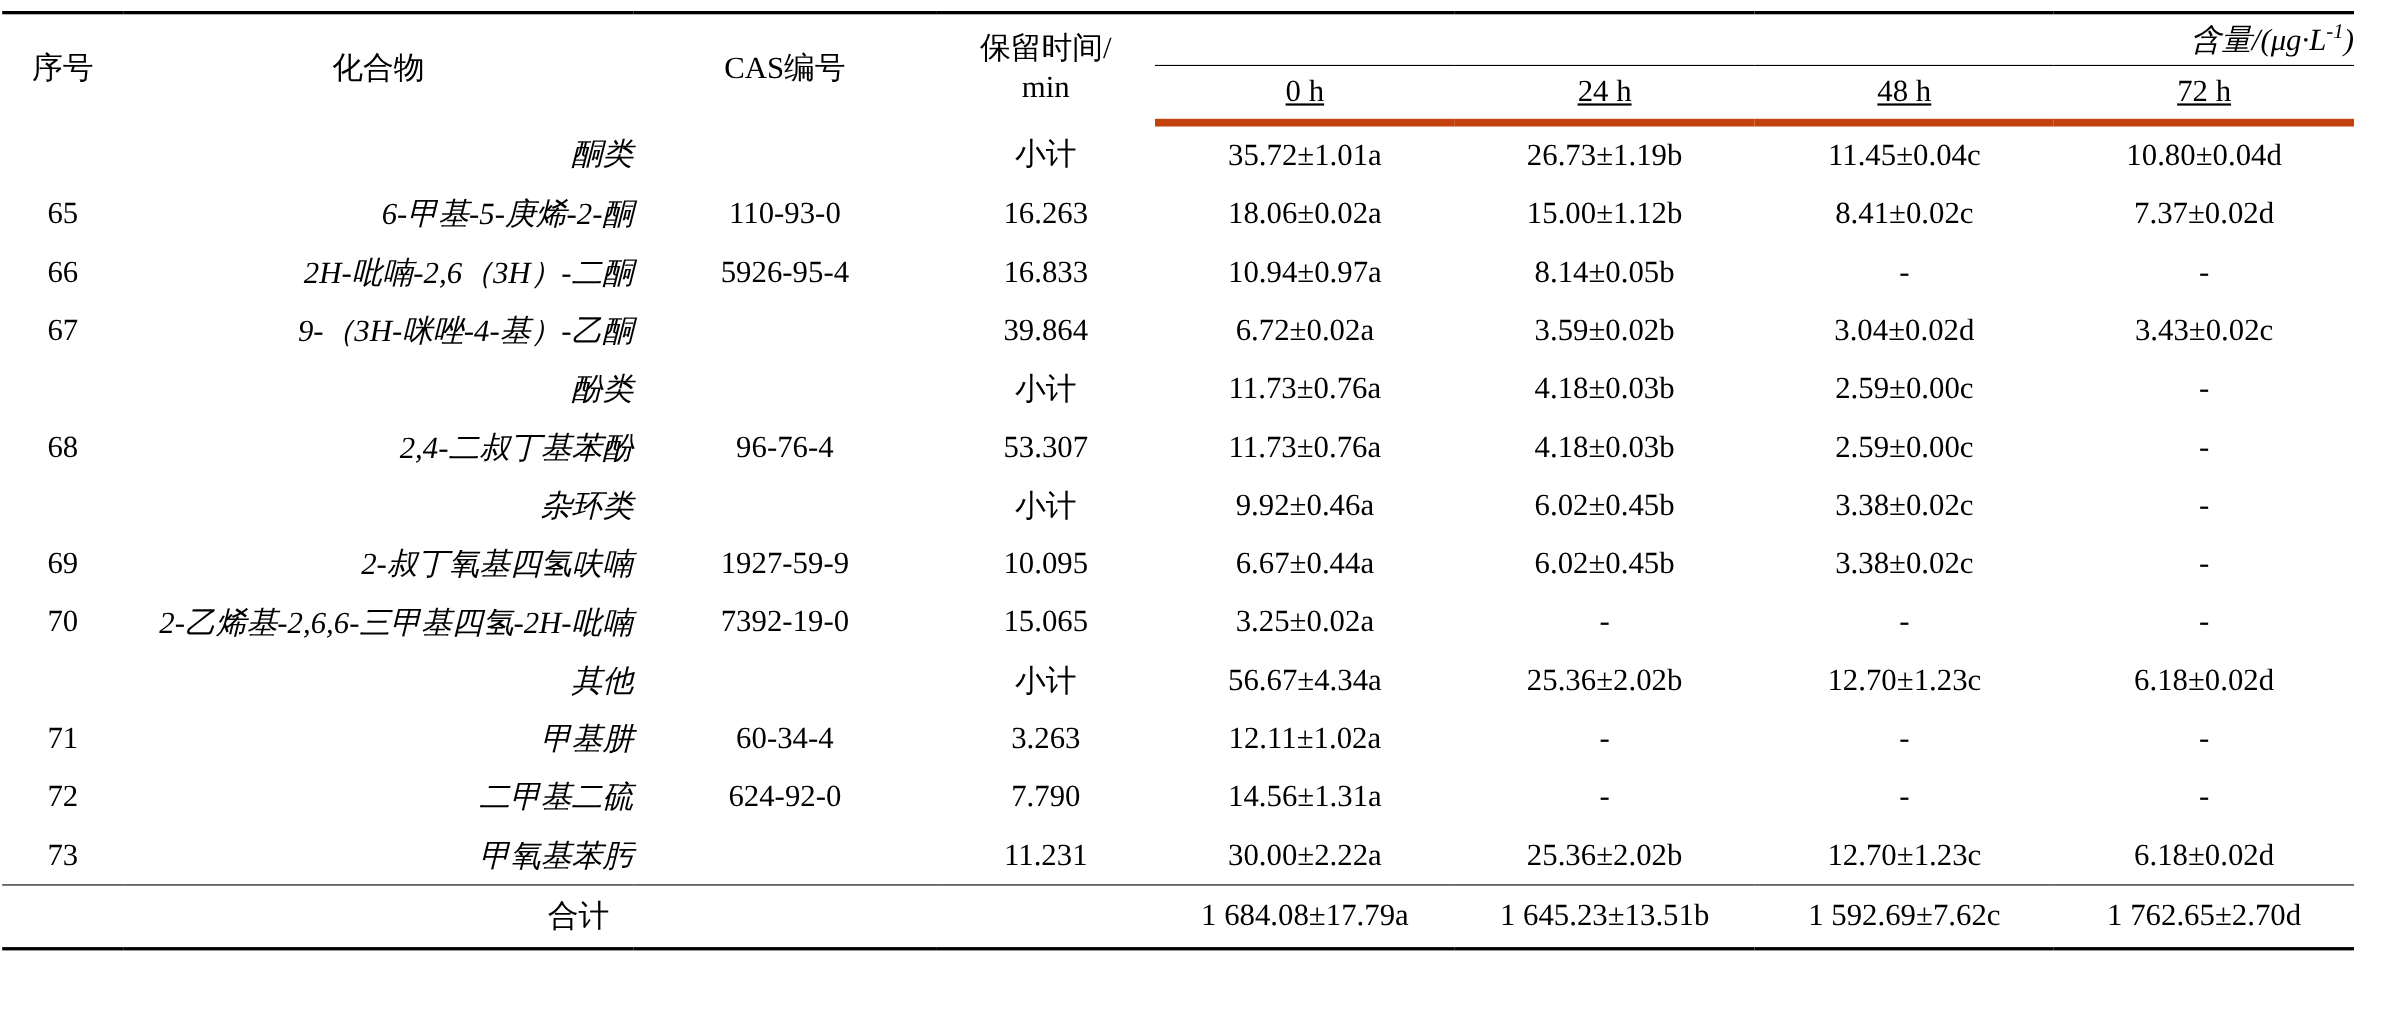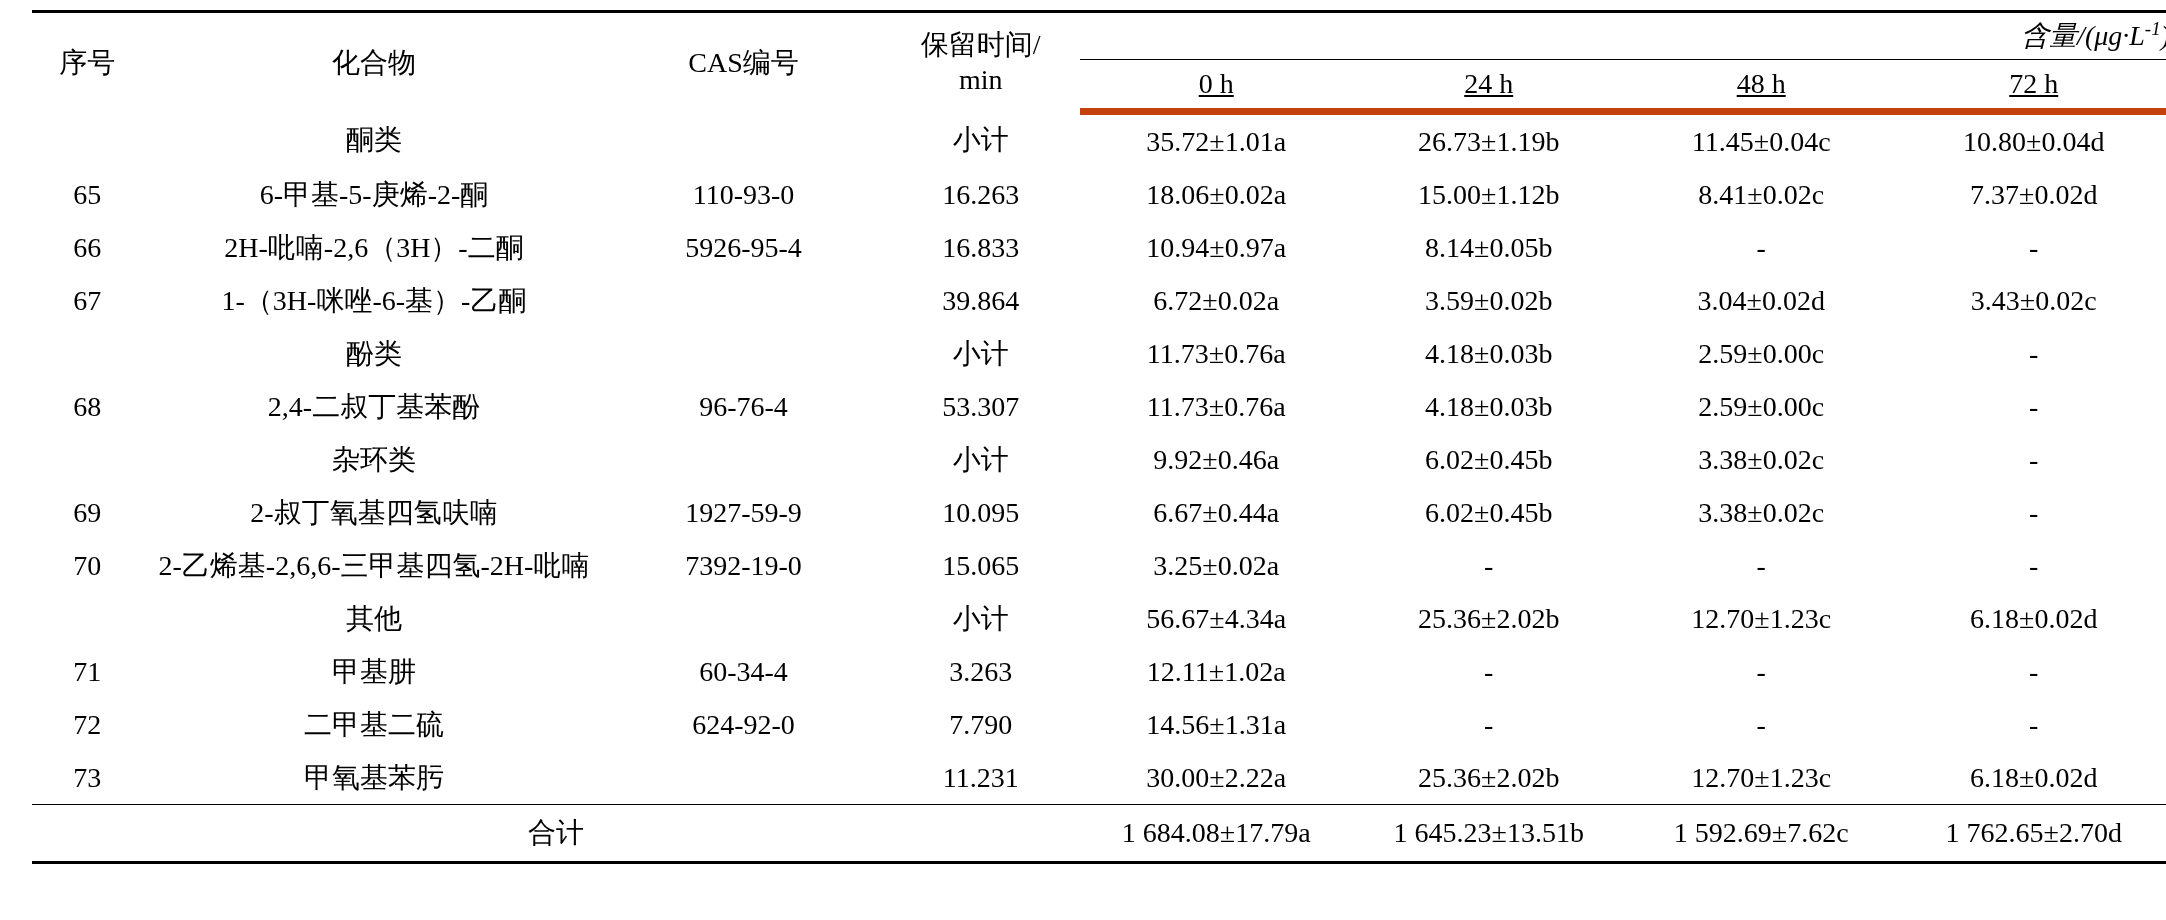--- a/index.html
+++ b/index.html
@@ -12,21 +12,21 @@
     height: 920px;
     font-family: "Liberation Serif", "DejaVu Serif", serif;
     color: #000000;
     overflow: hidden;
   }
   .sheet {
     width: 2166px;
     height: 820px;
     position: relative;
     box-sizing: border-box;
-    padding: 10px 14px 0 32px;
+    padding: 10px 14px 0 2px;
   }
   table.data-table {
     width: 2138px;
     border-collapse: collapse;
     table-layout: fixed;
     font-size: 27px;
   }
   table.data-table td, table.data-table th {
     padding: 0;
     vertical-align: middle;
@@ -83,21 +83,21 @@
   }
 
   
   tbody td {
     height: 53px;
     text-align: center;
     font-size: 28px;
     white-space: nowrap;
   }
   td.num { text-align: center; }
-  td.cmp { text-align: center; }
+  td.cmp { text-align: right; font-style: italic; }
   td.total-label {
     text-align: center;
     padding-left: 8px;
     font-size: 28px;
   }
   tr.total-row td { height: 56px; }
 </style>
 </head>
 <body>
 
@@ -159,21 +159,21 @@
         <td class="cmp">2H-吡喃-2,6（3H）-二酮</td>
         <td>5926-95-4</td>
         <td>16.833</td>
         <td>10.94±0.97a</td>
         <td>8.14±0.05b</td>
         <td>-</td>
         <td>-</td>
       </tr>
       <tr>
         <td class="num">67</td>
-        <td class="cmp">1-（3H-咪唑-6-基）-乙酮</td>
+        <td class="cmp">9-（3H-咪唑-4-基）-乙酮</td>
         <td></td>
         <td>39.864</td>
         <td>6.72±0.02a</td>
         <td>3.59±0.02b</td>
         <td>3.04±0.02d</td>
         <td>3.43±0.02c</td>
       </tr>
       <tr>
         <td class="num"></td>
         <td class="cmp">酚类</td>

